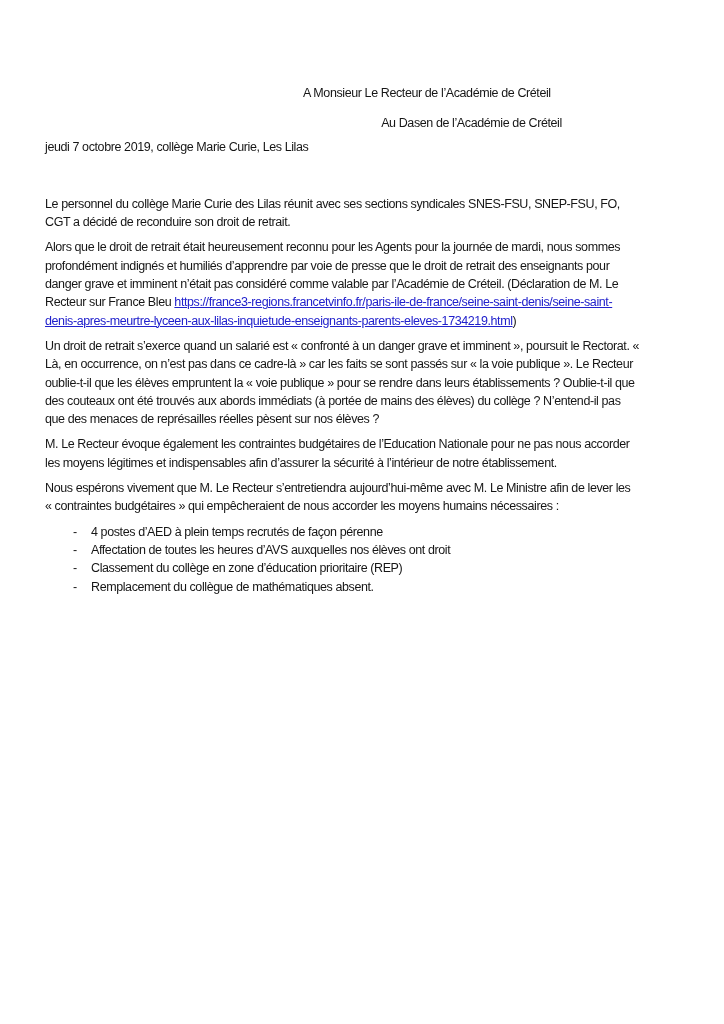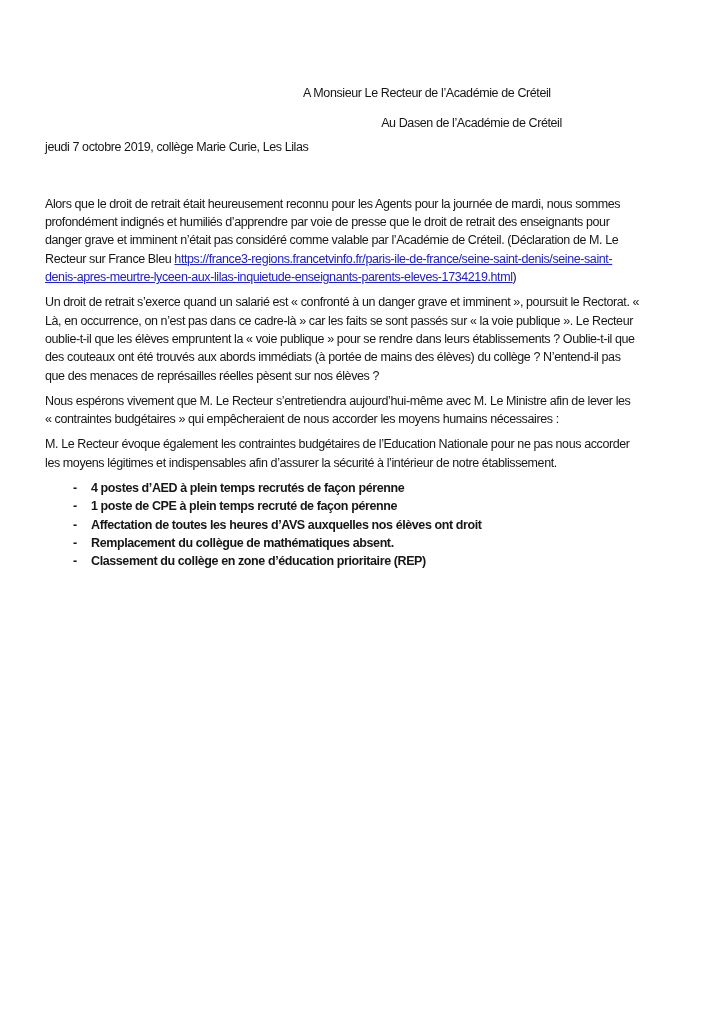--- a/index.html
+++ b/index.html
@@ -43,52 +43,51 @@
   }
   ul.demands {
     list-style: none;
     margin: 0;
     padding: 0;
   }
   ul.demands li {
     position: relative;
     padding-left: 46px;
     margin: 0;
-    font-weight: bold;
   }
   ul.demands li::before {
     content: "-";
     position: absolute;
     left: 28px;
     top: 0;
   }
 </style>
 </head>
 <body>
 
 <div class="page">
 
   <p class="addr-line-1">A Monsieur Le Recteur de l’Académie de Créteil</p>
 
   <p class="addr-line-2">Au Dasen de l’Académie de Créteil</p>
 
   <p class="dateline">jeudi 7 octobre 2019, collège Marie Curie, Les Lilas</p>
 
+  <p class="body-par">Le personnel du collège Marie Curie des Lilas réunit avec ses sections syndicales SNES-FSU, SNEP-FSU, FO, CGT a décidé de reconduire son droit de retrait.</p>
 
   <p class="body-par">
     <span>Alors que le droit de retrait était heureusement reconnu pour les Agents pour la journée de mardi, nous sommes profondément indignés et humiliés d’apprendre par voie de presse que le droit de retrait des enseignants pour danger grave et imminent n’était pas considéré comme valable par l’Académie de Créteil. (Déclaration de M. Le Recteur sur France Bleu </span><a class="doc-link" href="#" title="https://france3-regions.francetvinfo.fr/paris-ile-de-france/seine-saint-denis/seine-saint-denis-apres-meurtre-lyceen-aux-lilas-inquietude-enseignants-parents-eleves-1734219.html">https://france3-regions.francetvinfo.fr/paris-ile-de-france/seine-saint-denis/seine-saint-denis-apres-meurtre-lyceen-aux-lilas-inquietude-enseignants-parents-eleves-1734219.html</a><span>)</span>
   </p>
 
   <p class="body-par">Un droit de retrait s’exerce quand un salarié est « confronté à un danger grave et imminent », poursuit le Rectorat. « Là, en occurrence, on n’est pas dans ce cadre-là » car les faits se sont passés sur « la voie publique ». Le Recteur oublie-t-il que les élèves empruntent la « voie publique » pour se rendre dans leurs établissements ? Oublie-t-il que des couteaux ont été trouvés aux abords immédiats (à portée de mains des élèves) du collège ? N’entend-il pas que des menaces de représailles réelles pèsent sur nos élèves ?</p>
 
+  <p class="body-par">M. Le Recteur évoque également les contraintes budgétaires de l’Education Nationale pour ne pas nous accorder les moyens légitimes et indispensables afin d’assurer la sécurité à l’intérieur de notre établissement.</p>
+
   <p class="body-par">Nous espérons vivement que M. Le Recteur s’entretiendra aujourd’hui-même avec M. Le Ministre afin de lever les « contraintes budgétaires » qui empêcheraient de nous accorder les moyens humains nécessaires :</p>
-
-  <p class="body-par">M. Le Recteur évoque également les contraintes budgétaires de l’Education Nationale pour ne pas nous accorder les moyens légitimes et indispensables afin d’assurer la sécurité à l’intérieur de notre établissement.</p>
 
   <ul class="demands">
     <li>4 postes d’AED à plein temps recrutés de façon pérenne</li>
-    <li>1 poste de CPE à plein temps recruté de façon pérenne</li>
     <li>Affectation de toutes les heures d’AVS auxquelles nos élèves ont droit</li>
+    <li>Classement du collège en zone d’éducation prioritaire (REP)</li>
     <li>Remplacement du collègue de mathématiques absent.</li>
-    <li>Classement du collège en zone d’éducation prioritaire (REP)</li>
   </ul>
 
 </div>
 
 </body></html>

